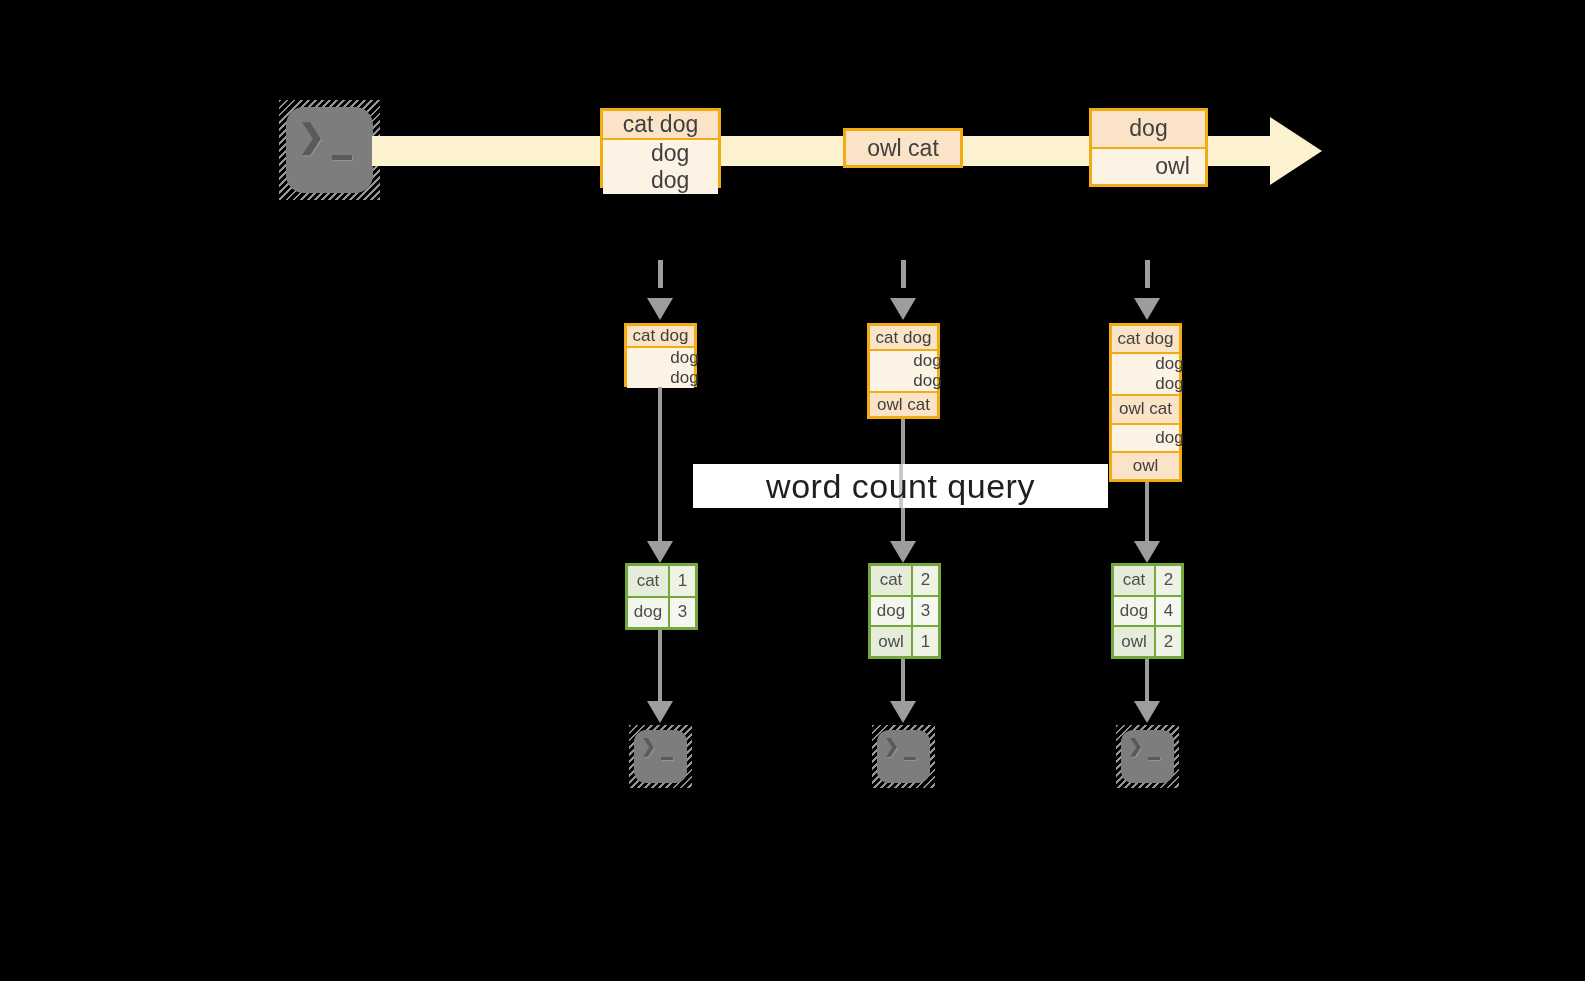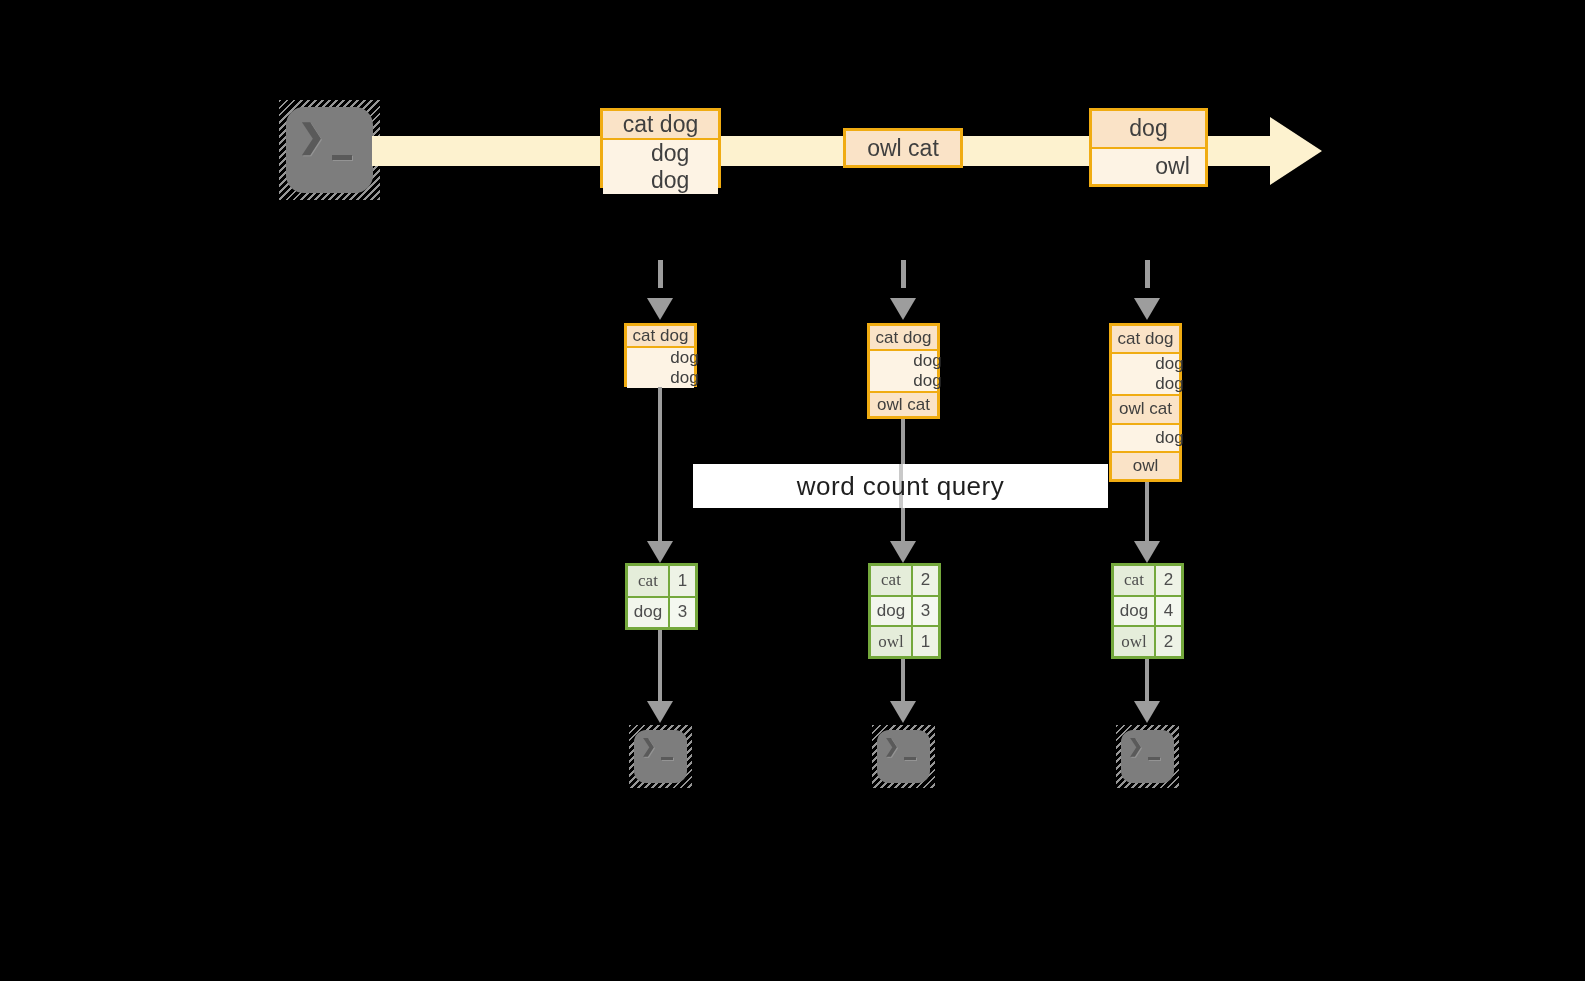--- a/index.html
+++ b/index.html
@@ -25,34 +25,34 @@
   .obox .row + .row{margin-top:2px;}
   .ev .row{font-size:23px;}
   .st .row{font-size:17px;}
   .fd{background:#fae3c7;}
   .fl{background:#fdf3e4;padding-left:48px;}
 
   
   .gtable{border:3px solid #74a83c;box-sizing:border-box;display:grid;
           grid-template-columns:1fr 25px;gap:2px;background:#74a83c;}
   .gcell{display:flex;align-items:center;justify-content:center;font-size:17px;color:#4d4d4d;}
-  .gnd{background:#e5edda;font-family:Liberation Serif, serif;}  
+  .gnd{background:#e5edda;}  
   .gnl{background:#f2f6ec;}  
   .gcd{background:#eef3e6;}  
   .gcl{background:#f4f8f0;}  
 
   
   .vline{width:4px;background:#9d9d9d;}
   .vdash{width:5px;height:28px;background:#9d9d9d;}
   .ahead{width:0;height:0;border-left:13px solid transparent;
          border-right:13px solid transparent;border-top:22px solid #9d9d9d;}
 
   
   .qlabel{background:#ffffff;display:flex;align-items:center;justify-content:center;z-index:5;}
-  .qlabel span{position:relative;z-index:2;font-size:26px;font-weight:300;
+  .qlabel span{position:relative;z-index:2;font-size:34px;font-weight:300;
                color:#1f1f1f;letter-spacing:0.5px;}
   .qline{position:absolute;left:206px;top:0;width:4px;height:100%;background:#c9c9c9;z-index:1;}
 </style>
 </head>
 <body>
 
 <div class="abs term-outer" style="left:279px;top:100px;width:101px;height:100px;">
   <div class="term-inner" style="left:7px;top:7px;width:87px;height:86px;border-radius:18px;">
     <span class="t-chev" style="left:12px;top:10px;font-size:32px;">❯</span>
     <div class="t-dash" style="left:46px;top:48px;width:20px;height:5px;"></div>

